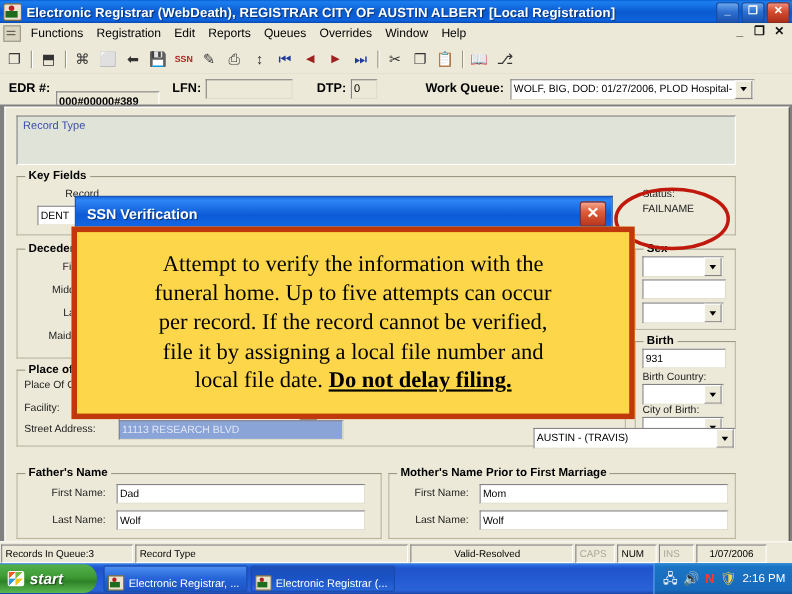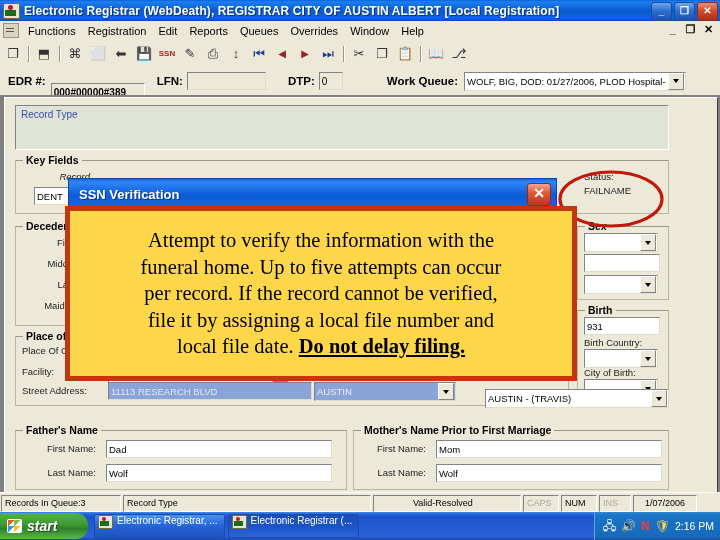--- a/index.html
+++ b/index.html
@@ -201,21 +201,21 @@
     background:#fff;border-radius:2px;
   }
   .startbtn .flag:before{content:"";position:absolute;inset:1px;
     background:
       linear-gradient(135deg,#f05a28 0 50%,transparent 50%) left top/7px 6px no-repeat,
       linear-gradient(135deg,#78c043 0 50%,transparent 50%) right top/7px 6px no-repeat,
       linear-gradient(135deg,#2e9ad8 0 50%,transparent 50%) left bottom/7px 6px no-repeat,
       linear-gradient(135deg,#f5c518 0 50%,transparent 50%) right bottom/7px 6px no-repeat;}
   .taskitem{
     height:22px;margin-right:3px;padding:0 6px 0 3px;
-    display:flex;align-items:flex-start;gap:4px;
+    display:flex;align-items:flex-end;gap:4px;
     background:linear-gradient(180deg,#4b8ff0,#2563d6 50%,#1d54c4);
     border:1px solid #1a4ba8;border-radius:2px;
     color:#fff;font-size:10px;white-space:nowrap;overflow:hidden;
     font-family:"Liberation Sans", sans-serif;max-width:185px;
   }
   .taskitem.active{background:linear-gradient(180deg,#1b4db8,#1a53c6 50%,#2a66d8);}
   .taskitem .ti-ico{
     width:13px;height:12px;flex:0 0 auto;background:#e8e4cf;border:1px solid #7a6a3a;
     position:relative;border-radius:1px;
   }
@@ -340,21 +340,21 @@
 
   <div class="client">
     <div class="mdichild">
 
       <div class="rt-panel">
         <div class="rt-label">Record Type</div>
       </div>
 
       <div class="grp" style="left:10px;top:62px;width:652px;height:52px;">
         <div class="cap">Key Fields</div>
-        <div class="flabel" style="left:14px;top:10px;width:60px;font-style:italic;">Record</div>
+        <div class="flabel" style="left:14px;top:10px;width:60px;">Record</div>
         <div class="finput" style="left:18px;top:26px;width:80px;">DENT</div>
         <div class="flabel" style="left:568px;top:10px;">Status:</div>
         <div class="flabel" style="left:568px;top:24px;">FAILNAME</div>
       </div>
 
       <div class="grp" style="left:10px;top:128px;width:330px;height:98px;">
         <div class="cap">Decedent</div>
         <div class="flabel" style="left:8px;top:10px;width:54px;">First:</div>
         <div class="finput" style="left:68px;top:8px;width:250px;"></div>
         <div class="flabel" style="left:8px;top:31px;width:54px;">Middle:</div>
@@ -400,24 +400,20 @@
           <span class="cv"></span>
           <span class="arrow"></span>
         </div>
         <div class="flabel" style="left:6px;top:29px;">Facility:</div>
         <div class="fcombo" style="left:92px;top:27px;width:180px;">
           <span class="cv"></span>
           <span class="arrow"></span>
         </div>
         <div class="flabel" style="left:6px;top:48px;">Street Address:</div>
         <div class="finput sel" style="left:92px;top:45px;width:200px;">11113 RESEARCH BLVD</div>
-        <div class="fcombo sel" style="left:298px;top:45px;width:140px;">
-          <span class="cv">AUSTIN</span>
-          <span class="arrow"></span>
-        </div>
       </div>
 
       <div class="grp" style="left:570px;top:292px;width:0;height:0;border:none;"></div>
       <div class="fcombo" style="left:480px;top:291px;width:182px;">
         <span class="cv">AUSTIN - (TRAVIS)</span>
         <span class="arrow"></span>
       </div>
 
       <div class="grp" style="left:10px;top:332px;width:330px;height:58px;">
         <div class="cap">Father's Name</div>

